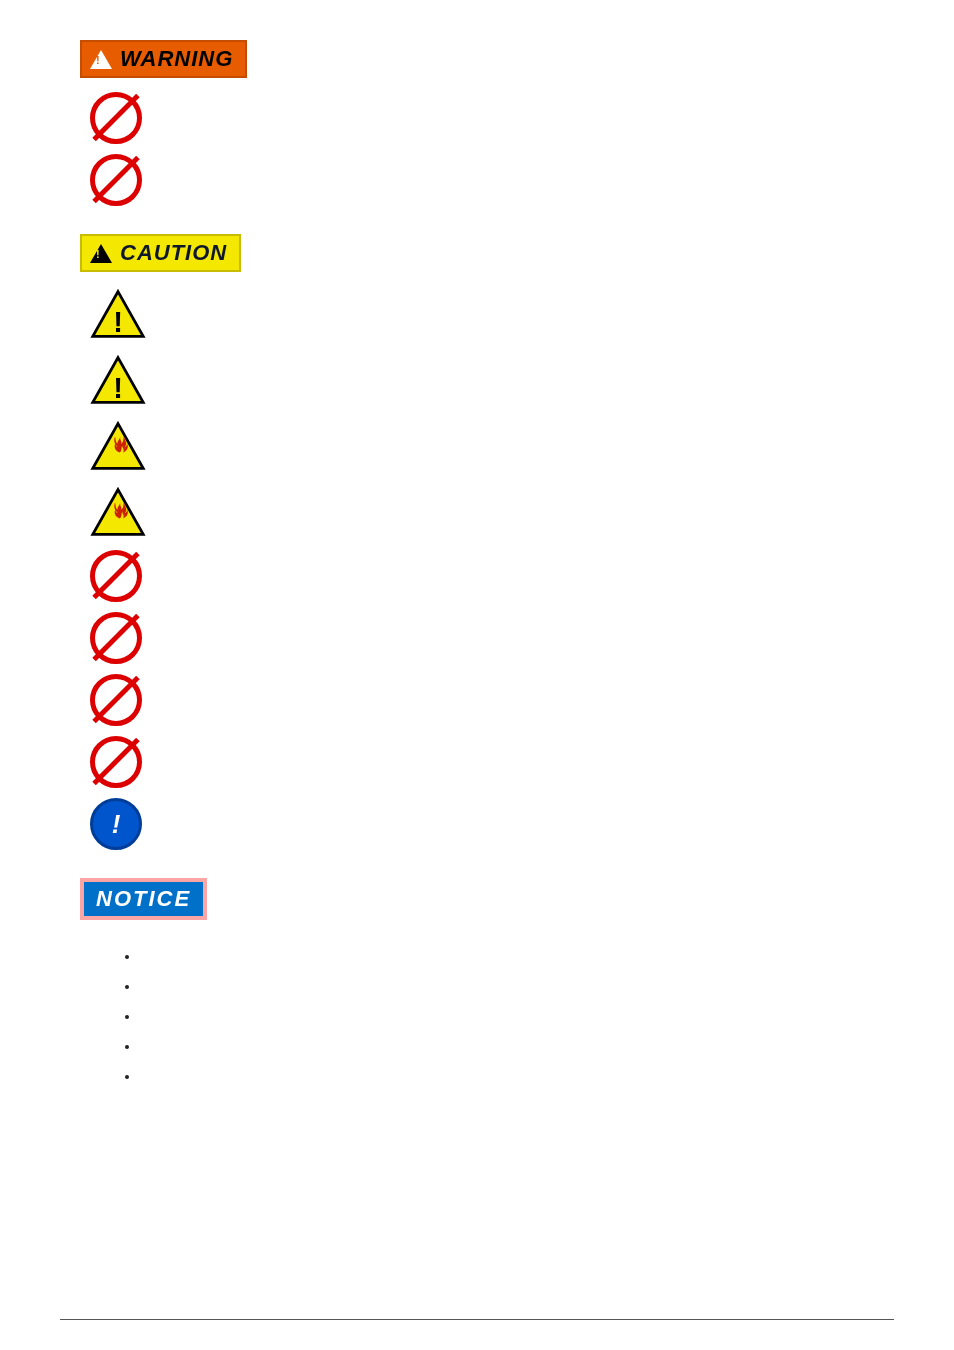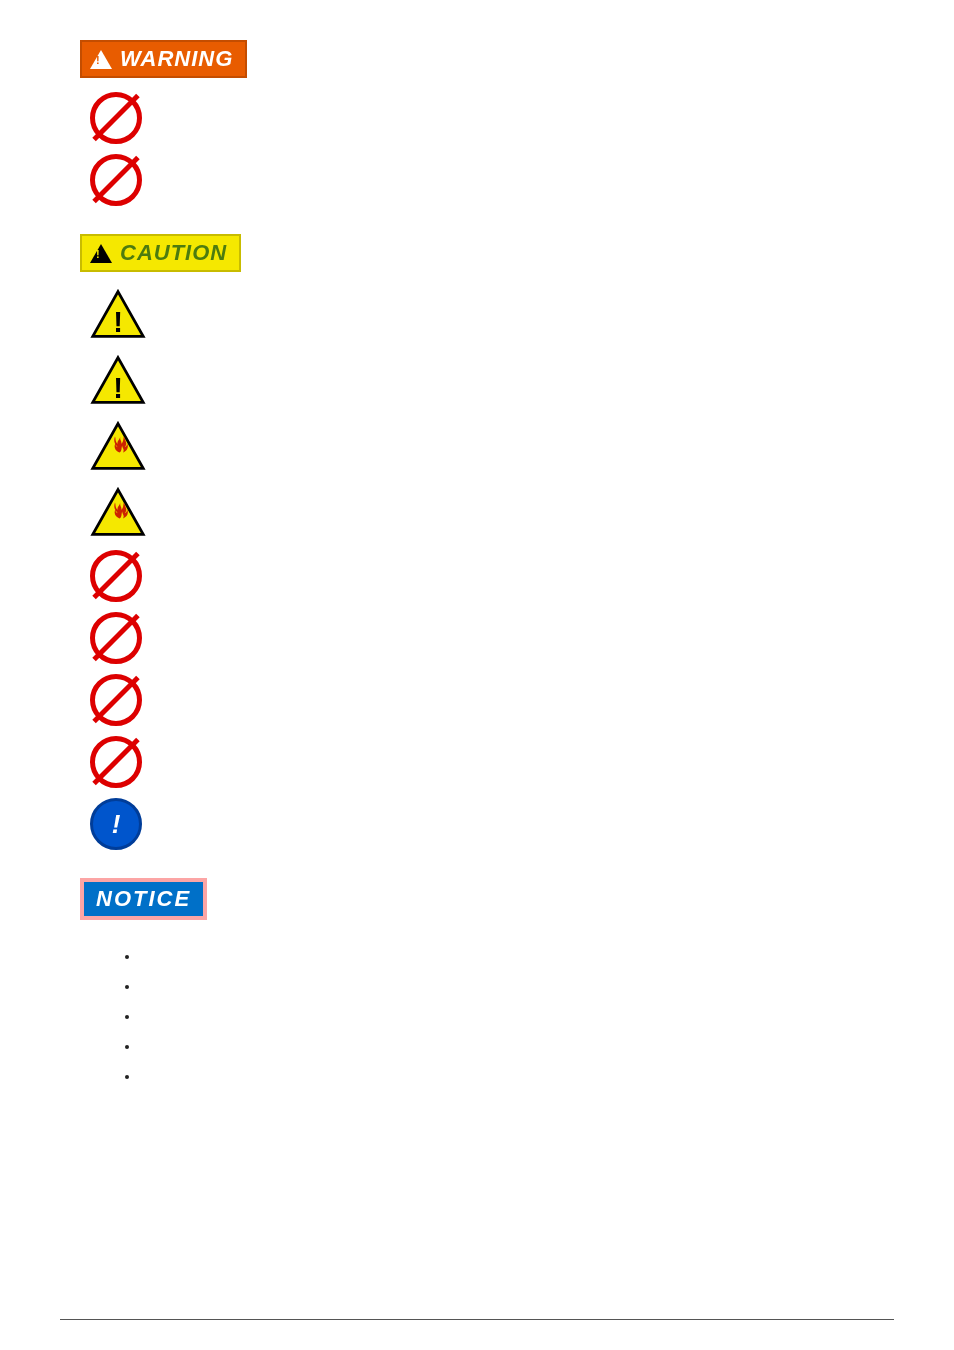--- a/index.html
+++ b/index.html
@@ -33,21 +33,21 @@
     .warning-badge .triangle-icon::after {
       content: '!';
       position: absolute;
       top: 4px;
       left: -5px;
       color: #e85c00;
       font-weight: bold;
       font-size: 11px;
     }
     .warning-badge .badge-text {
-      color: #ffffff;
+      color: #000000;
       font-weight: 900;
       font-size: 22px;
       letter-spacing: 1px;
       font-style: italic;
     }
 
     
     .caution-badge {
       display: inline-flex;
       align-items: center;
@@ -69,21 +69,21 @@
     .caution-badge .triangle-icon::after {
       content: '!';
       position: absolute;
       top: 4px;
       left: -5px;
       color: #f5e800;
       font-weight: bold;
       font-size: 11px;
     }
     .caution-badge .badge-text {
-      color: #4d7c0f;
+      color: #0f172a;
       font-weight: 900;
       font-size: 22px;
       letter-spacing: 1px;
       font-style: italic;
     }
 
     
     .notice-badge {
       display: inline-flex;
       align-items: center;

